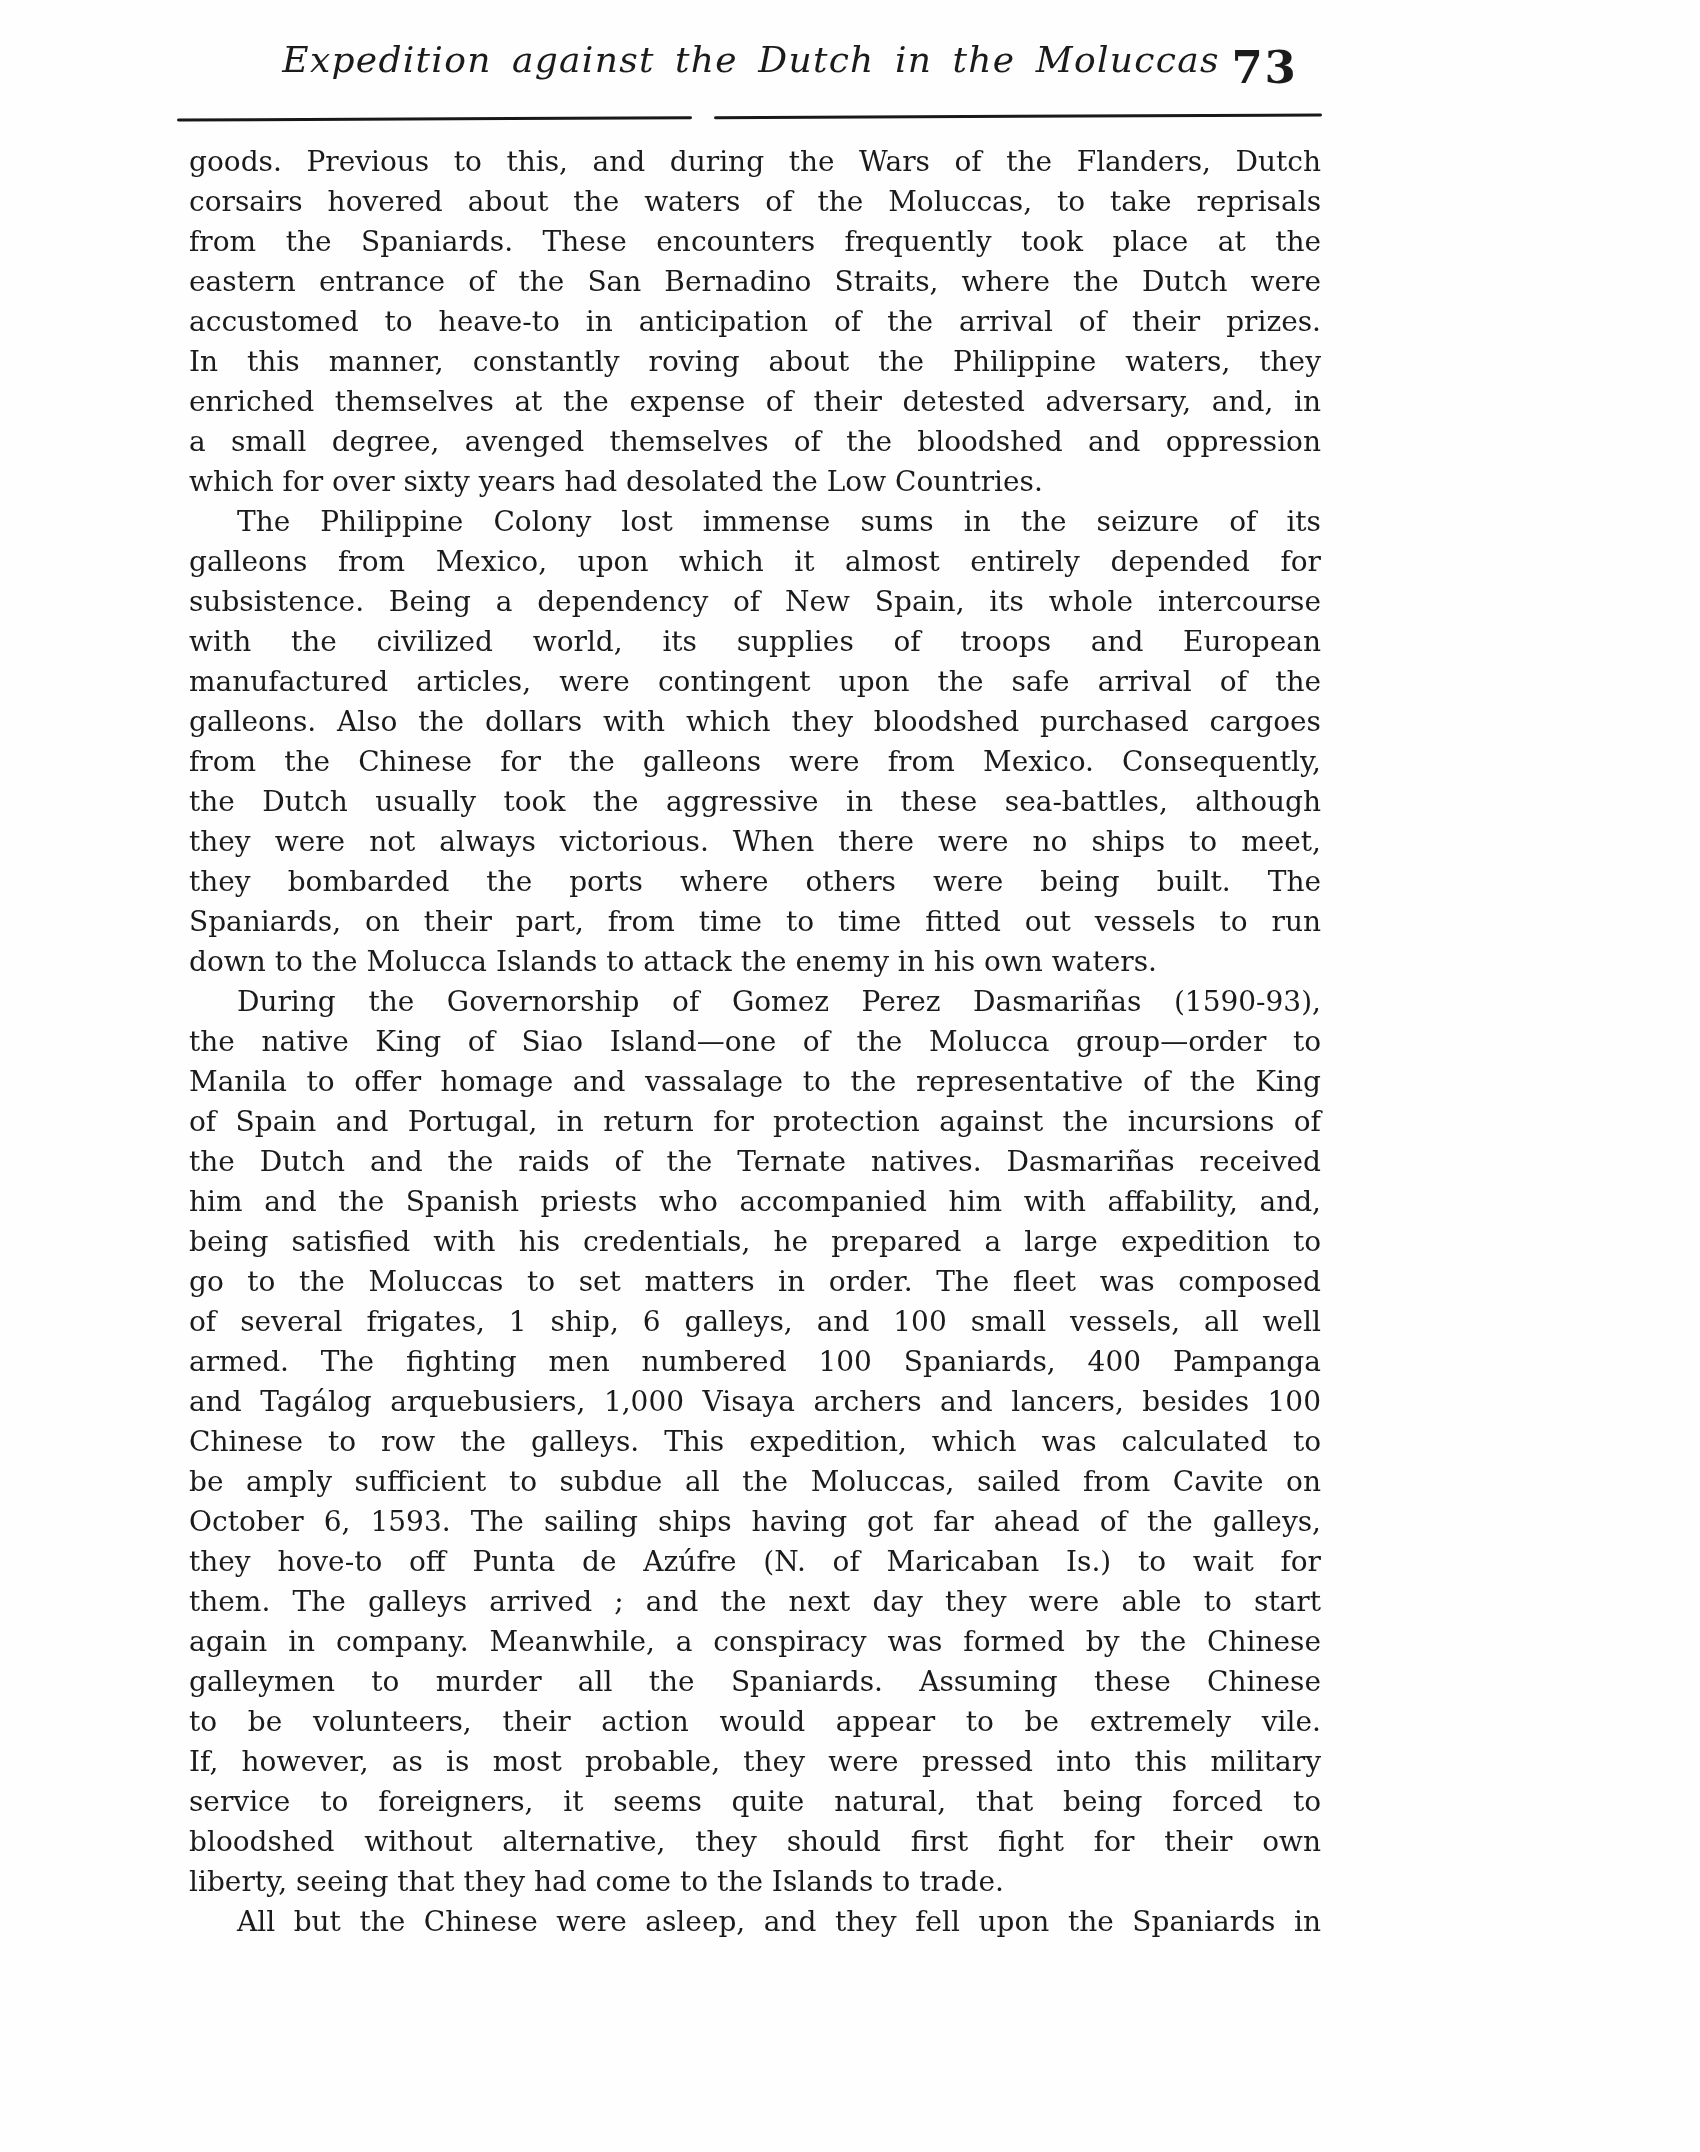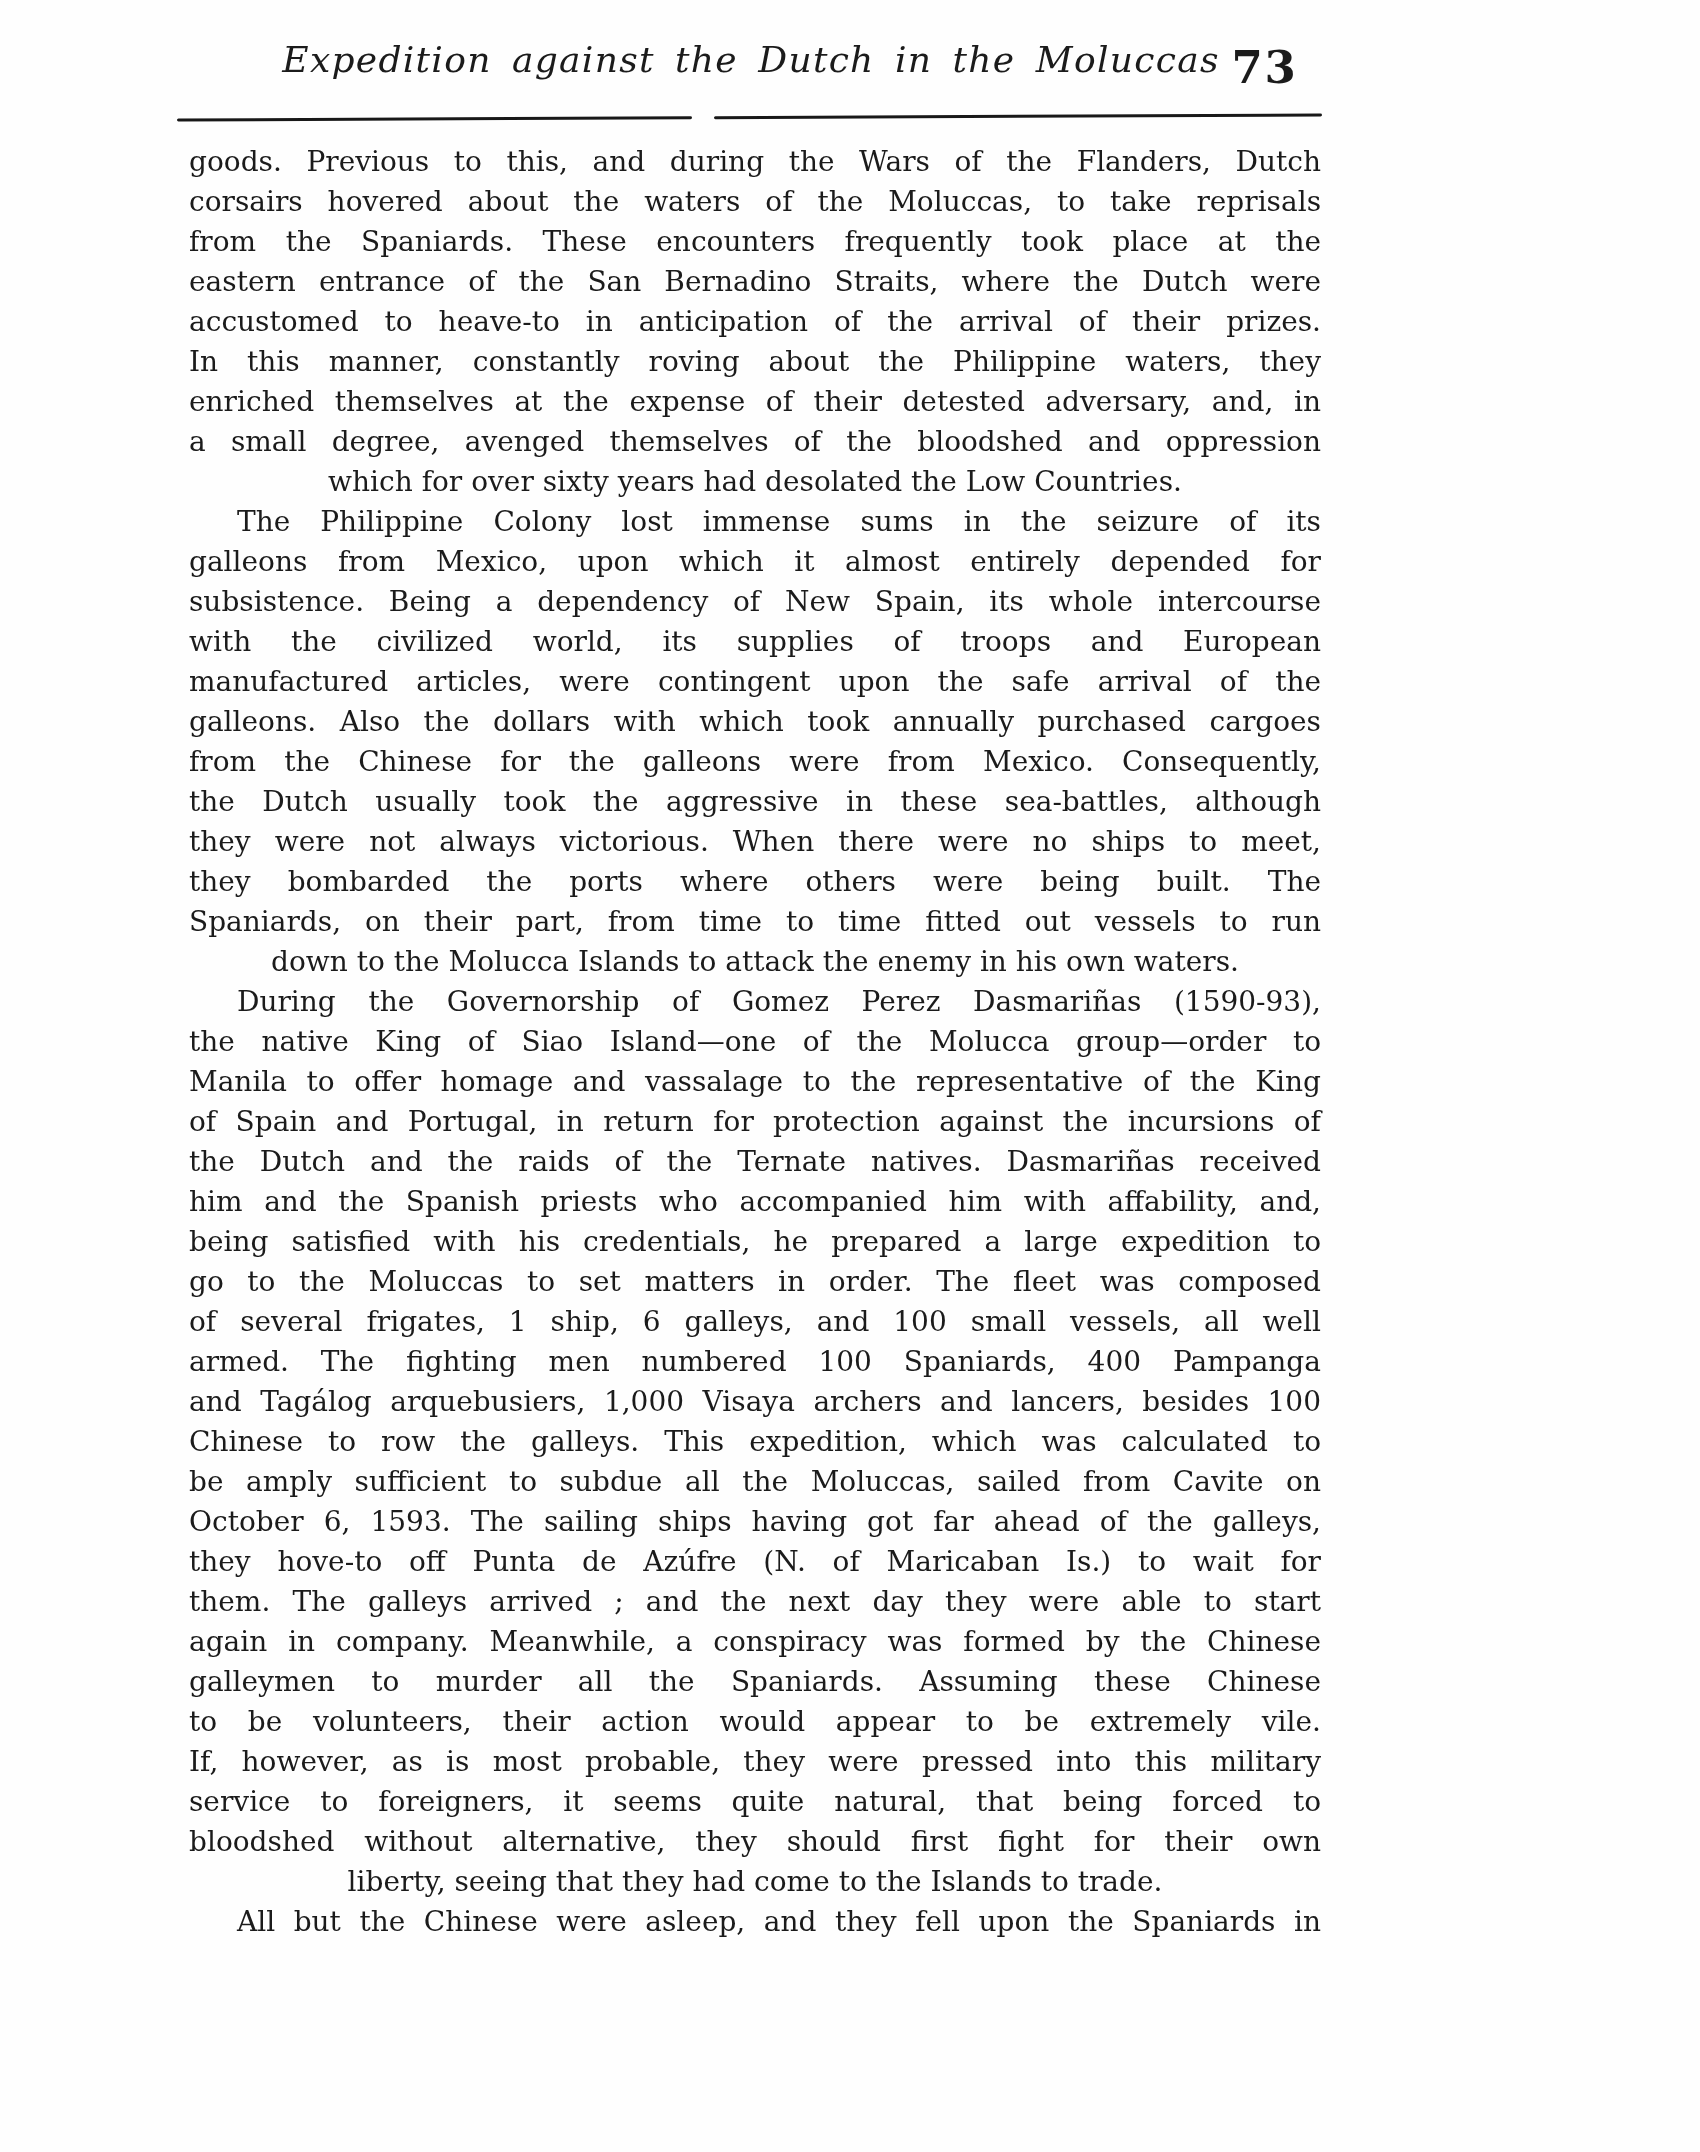--- a/index.html
+++ b/index.html
@@ -65,21 +65,21 @@
     font-size: 28px;
     line-height: 40px;
   }
   .paragraph { margin: 0; }
   .line {
     text-align: justify;
     text-align-last: justify;
     margin-left: 8px;
   }
   .line.para-end {
-    text-align: center;
+    text-align: left;
     text-align-last: auto;
   }
   .paragraph.indent .line:first-child {
     text-indent: 48px;
   }
 </style>
 </head>
 <body>
 
 <div class="page" style="color: rgb(27, 27, 27); background: rgb(254, 254, 254);">
@@ -105,21 +105,21 @@
         <div class="line">enriched themselves at the expense of their detested adversary, and, in</div>
         <div class="line">a small degree, avenged themselves of the bloodshed and oppression</div>
         <div class="line para-end">which for over sixty years had desolated the Low Countries.</div>
       </div>
       <div class="paragraph indent">
         <div class="line">The Philippine Colony lost immense sums in the seizure of its</div>
         <div class="line">galleons from Mexico, upon which it almost entirely depended for</div>
         <div class="line">subsistence. Being a dependency of New Spain, its whole intercourse</div>
         <div class="line">with the civilized world, its supplies of troops and European</div>
         <div class="line">manufactured articles, were contingent upon the safe arrival of the</div>
-        <div class="line">galleons. Also the dollars with which took annually purchased cargoes</div>
+        <div class="line">galleons. Also the dollars with which they bloodshed purchased cargoes</div>
         <div class="line">from the Chinese for the galleons were from Mexico. Consequently,</div>
         <div class="line">the Dutch usually took the aggressive in these sea-battles, although</div>
         <div class="line">they were not always victorious. When there were no ships to meet,</div>
         <div class="line">they bombarded the ports where others were being built. The</div>
         <div class="line">Spaniards, on their part, from time to time fitted out vessels to run</div>
         <div class="line para-end">down to the Molucca Islands to attack the enemy in his own waters.</div>
       </div>
       <div class="paragraph indent">
         <div class="line">During the Governorship of Gomez Perez Dasmariñas (1590-93),</div>
         <div class="line">the native King of Siao Island—one of the Molucca group—order to</div>

